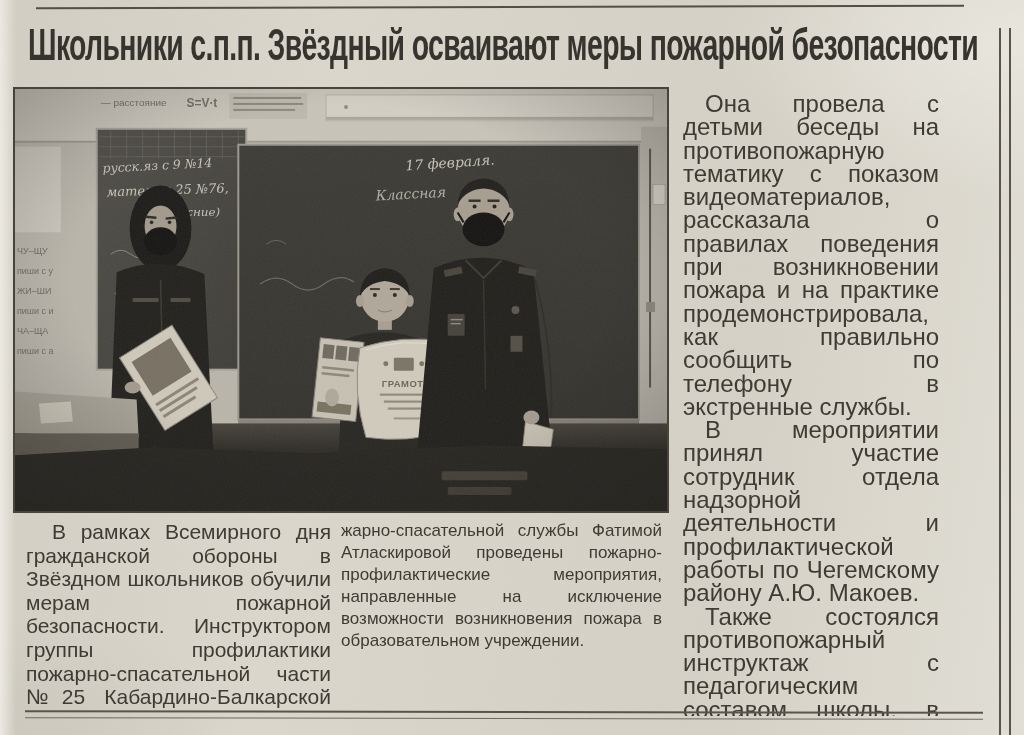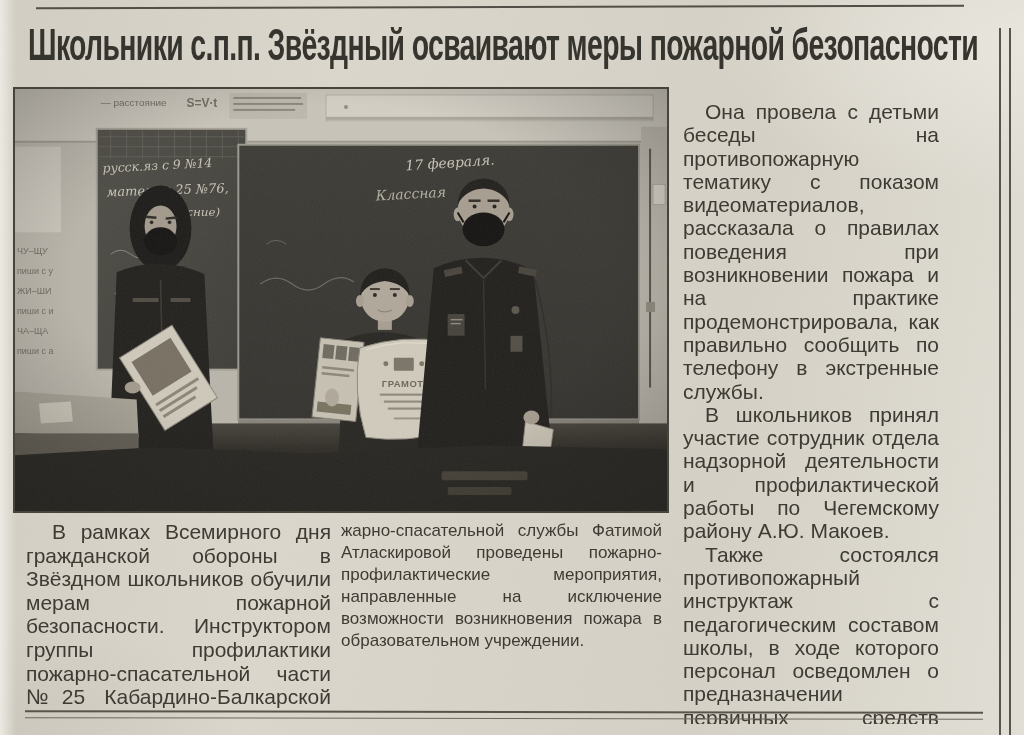--- a/index.html
+++ b/index.html
@@ -20,21 +20,21 @@
     border:2px solid #45423a;background:#bab6ac;box-sizing:border-box;
   }
   .photo svg{display:block;width:100%;height:100%;}
   .chalk{font-family:"DejaVu Serif",serif;font-style:italic;fill:#c8c4b7;}
   .wallrule{font-family:"Liberation Sans",sans-serif;font-size:9px;fill:#6f6b61;}
   .walltext{font-family:"Liberation Sans",sans-serif;fill:#6f6b61;}
   .certtext{font-family:"Liberation Sans",sans-serif;font-weight:700;fill:#6b6558;letter-spacing:.5px;}
   .bodycol{position:absolute;color:#3c3932;text-align:justify;hyphens:auto;-webkit-hyphens:auto;overflow:hidden;}
   #col-left{left:26px;top:520px;width:305px;height:196px;font-size:21px;line-height:23.6px;text-indent:26px;}
   #col-mid{left:341px;top:520px;width:321px;height:196px;font-size:17px;line-height:22px;}
-  #col-right{left:683px;top:100px;width:256px;height:624px;font-size:21px;line-height:23.3px;}
+  #col-right{left:683px;top:92px;width:256px;height:624px;font-size:24px;line-height:23.3px;}
   #col-right p{margin:0;text-indent:22px;}
   .rule-bottom{position:absolute;left:25px;top:711px;width:958px;height:5px;border-top:2px solid #57534b;border-bottom:1px solid #6b675e;transform:rotate(0.1deg);}
   .vrule{position:absolute;left:999px;top:28px;width:8px;height:707px;border-left:2px solid #57534b;border-right:2px solid #57534b;}
   .paper-grain{position:absolute;left:0;top:0;width:1024px;height:735px;opacity:.07;pointer-events:none;}
 </style>
 </head>
 <body>
 
 <div class="scan">
 
@@ -241,21 +241,21 @@
 
       <rect x="0" y="0" width="654" height="424" filter="url(#grain)" opacity="0.16"></rect>
       <rect x="0" y="0" width="654" height="424" fill="url(#vign)"></rect>
     </svg>
   </figure>
 
   <div class="bodycol" id="col-left">В рамках Всемирного дня гражданской обороны в Звёздном школьников обучили мерам пожарной безопасности. Инструктором группы профилактики пожарно-спасательной части №25 Кабардино-Балкарской противопо-</div>
   <div class="bodycol" id="col-mid">жарно-спасательной службы Фатимой Атласкировой проведены пожарно-профилактические мероприятия, направленные на исключение возможности возникновения пожара в образовательном учреждении.</div>
   <div class="bodycol" id="col-right">
     <p>Она провела с детьми беседы на противопожарную тематику с показом видеоматериалов, рассказала о правилах поведения при возникновении пожара и на практике продемонстрировала, как правильно сообщить по телефону в экстренные службы.</p>
-    <p>В школьников принял участие сотрудник отдела надзорной деятельности и профилактической работы по Чегемскому району А.Ю. Макоев.</p>
+    <p>В мероприятии принял участие сотрудник отдела надзорной деятельности и профилактической работы по Чегемскому району А.Ю. Макоев.</p>
     <p>Также состоялся противопожарный инструктаж с педагогическим составом школы, в ходе которого персонал осведомлен о предназначении первичных средств пожаротушения. Фатима Атласкирова продемонстрировала им способы применения порошковых и углекислотных огнетушителей в случае необходимости.</p>
   </div>
 
   <div class="rule-bottom"></div>
   <div class="vrule"></div>
 
   <svg class="paper-grain">
     <filter id="pgrain">
         <feTurbulence type="fractalNoise" baseFrequency="0.8" numOctaves="2" stitchTiles="stitch"></feTurbulence>
       <feColorMatrix type="matrix" values="0 0 0 0 0.4  0 0 0 0 0.39  0 0 0 0 0.35  0 0 0 0.6 0"></feColorMatrix>

